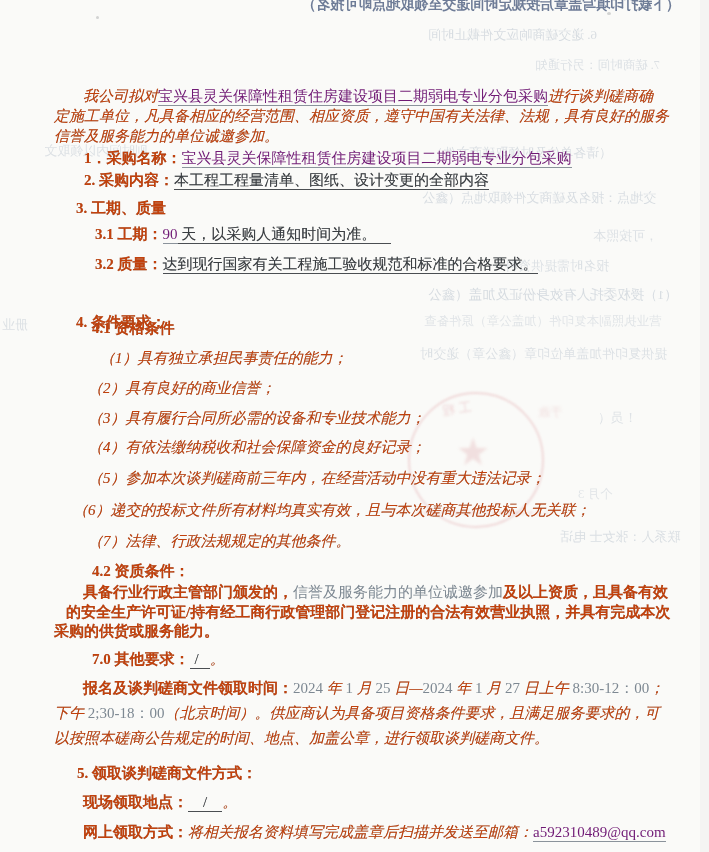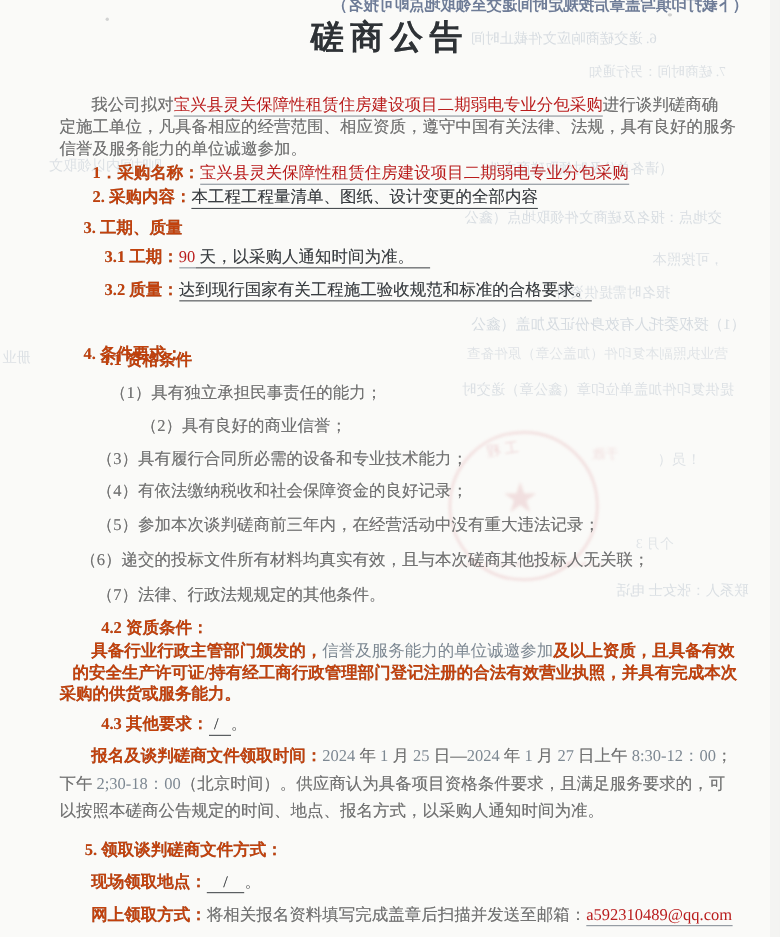--- a/index.html
+++ b/index.html
@@ -10,25 +10,25 @@
   }
   .doc-title{
     position:absolute;top:14px;left:0;width:100%;text-align:center;
     font-size:30px;font-weight:700;letter-spacing:6px;color:#2e3236;
     text-shadow:0 0 .5px rgba(46,50,54,.6);
   }
   .line{
     position:absolute;white-space:nowrap;font-size:15px;line-height:20px;
     color:#393d41;text-shadow:0 0 .4px rgba(57,61,65,.45);
   }
-  .seg-n{color:#737373;}
+  .seg-n{color:#c2410c;font-style:italic;}
   .seg-b{font-weight:700;color:#c2410c;}
   .seg-u{border-bottom:1.2px solid #4a4e52;padding-bottom:1px;}
   .seg-g{color:#7d8892;text-shadow:none;}
-  .seg-gu{color:#b91c1c;border-bottom:1.2px solid #8b939b;padding-bottom:1px;text-shadow:none;}
+  .seg-gu{color:#701a75;border-bottom:1.2px solid #8b939b;padding-bottom:1px;text-shadow:none;}
   .seg-slash{border-bottom:1.2px solid #4a4e52;padding:0 11px 1px 5px;}
   
   .bt{
     position:absolute;white-space:nowrap;transform:scaleX(-1);
     filter:blur(.7px);color:#98a7b8;font-weight:400;
   }
   .bt-strong{color:#47597c;font-weight:700;filter:blur(.45px);}
   
   .stamp-ring{
     position:absolute;left:408px;top:392px;width:132px;height:132px;
@@ -75,48 +75,47 @@
       <div class="bt" style="top: 486px; left: 578px; font-size: 12.5px; opacity: 0.26;">个月 3</div>
       <div class="bt" style="top: 528px; left: 560px; font-size: 13px; opacity: 0.32;">联系人：张女士 电话</div>
     </div>
 
   <div class="stamp-ring"></div>
   <div class="stamp-star">★</div>
   <div class="stamp-frag" style="left:442px;top:400px">工  程</div>
   <div class="stamp-smudge" style="left:538px;top:404px">于政</div>
   <div class="stamp-arc" style="left:414px;top:509px">GONGCHENGZHUANYONG</div>
 
-  <div class="doc-title">磋商公告</div>
 
   <div>
       <div class="line" style="top: 86px; left: 83px;"><span class="seg-n">我公司拟对</span><span class="seg-gu">宝兴县灵关保障性租赁住房建设项目二期弱电专业分包采购</span><span class="seg-n">进行谈判磋商确</span></div>
       <div class="line" style="top: 106px; left: 54px;"><span class="seg-n">定施工单位，凡具备相应的经营范围、相应资质，遵守中国有关法律、法规，具有良好的服务</span></div>
       <div class="line" style="top: 126px; left: 54px;"><span class="seg-n">信誉及服务能力的单位诚邀参加。</span></div>
       <div class="line" style="top: 148px; left: 84px;"><span class="seg-b">1．采购名称：</span><span class="seg-gu">宝兴县灵关保障性租赁住房建设项目二期弱电专业分包采购</span></div>
       <div class="line" style="top: 170px; left: 84px;"><span class="seg-b">2. 采购内容：</span><span class="seg-u">本工程工程量清单、图纸、设计变更的全部内容</span></div>
       <div class="line" style="top: 198px; left: 76px;"><span class="seg-b">3. 工期、质量</span></div>
       <div class="line" style="top: 224px; left: 95px;"><span class="seg-b">3.1 工期：</span><span class="seg-gu">90</span><span class="seg-u"> 天，以采购人通知时间为准。　</span></div>
       <div class="line" style="top: 254px; left: 95px;"><span class="seg-b">3.2 质量：</span><span class="seg-u">达到现行国家有关工程施工验收规范和标准的合格要求。</span></div>
       <div class="line" style="top: 282px; left: 76px; margin-top: 30px;"><span class="seg-b">4. 条件要求：</span></div>
       <div class="line" style="top: 318px; left: 92px;"><span class="seg-b">4.1 资格条件</span></div>
       <div class="line" style="top: 348px; left: 88px; margin-left: 12px;"><span class="seg-n">（1）具有独立承担民事责任的能力；</span></div>
-      <div class="line" style="top: 378px; left: 88px; margin-left: 40px;"><span class="seg-n">（2）具有良好的商业信誉；</span></div>
+      <div class="line" style="top: 378px; left: 88px;"><span class="seg-n">（2）具有良好的商业信誉；</span></div>
       <div class="line" style="top: 408px; left: 88px;"><span class="seg-n">（3）具有履行合同所必需的设备和专业技术能力；</span></div>
       <div class="line" style="top: 437px; left: 88px;"><span class="seg-n">（4）有依法缴纳税收和社会保障资金的良好记录；</span></div>
       <div class="line" style="top: 468px; left: 88px;"><span class="seg-n">（5）参加本次谈判磋商前三年内，在经营活动中没有重大违法记录；</span></div>
       <div class="line" style="top: 500px; left: 73px;"><span class="seg-n">（6）递交的投标文件所有材料均真实有效，且与本次磋商其他投标人无关联；</span></div>
       <div class="line" style="top: 531px; left: 88px;"><span class="seg-n">（7）法律、行政法规规定的其他条件。</span></div>
       <div class="line" style="top: 561px; left: 92px;"><span class="seg-b">4.2 资质条件：</span></div>
       <div class="line" style="top: 582px; left: 83px;"><span class="seg-b">具备行业行政主管部门颁发的，</span><span class="seg-g">信誉及服务能力的单位诚邀参加</span><span class="seg-b">及以上资质，且具备有效</span></div>
       <div class="line" style="top: 602px; left: 54px; margin-left: 12px;"><span class="seg-b">的安全生产许可证/持有经工商行政管理部门登记注册的合法有效营业执照，并具有完成本次</span></div>
       <div class="line" style="top: 621px; left: 54px;"><span class="seg-b">采购的供货或服务能力。</span></div>
-      <div class="line" style="top: 649px; left: 92px;"><span class="seg-b">4.3 其他要求：</span><span class="seg-slash">/</span><span class="seg-n">。</span></div>
+      <div class="line" style="top: 649px; left: 92px;"><span class="seg-b">7.0 其他要求：</span><span class="seg-slash">/</span><span class="seg-n">。</span></div>
       <div class="line" style="top: 678px; left: 83px;"><span class="seg-b">报名及谈判磋商文件领取时间：</span><span class="seg-g">2024</span><span class="seg-n"> 年 </span><span class="seg-g">1</span><span class="seg-n"> 月 </span><span class="seg-g">25</span><span class="seg-n"> 日—</span><span class="seg-g">2024</span><span class="seg-n"> 年 </span><span class="seg-g">1</span><span class="seg-n"> 月 </span><span class="seg-g">27</span><span class="seg-n"> 日上午 </span><span class="seg-g">8:30-12：00</span><span class="seg-n">；</span></div>
       <div class="line" style="top: 703px; left: 54px;"><span class="seg-n">下午 </span><span class="seg-g">2;30-18：00</span><span class="seg-n">（北京时间）。供应商认为具备项目资格条件要求，且满足服务要求的，可</span></div>
-      <div class="line" style="top: 728px; left: 54px;"><span class="seg-n">以按照本磋商公告规定的时间、地点、报名方式，以采购人通知时间为准。</span></div>
+      <div class="line" style="top: 728px; left: 54px;"><span class="seg-n">以按照本磋商公告规定的时间、地点、加盖公章，进行领取谈判磋商文件。</span></div>
       <div class="line" style="top: 763px; left: 77px;"><span class="seg-b">5.  领取谈判磋商文件方式：</span></div>
       <div class="line" style="top: 792px; left: 83px;"><span class="seg-b">现场领取地点：</span><span class="seg-u">　/　</span><span class="seg-n">。</span></div>
       <div class="line" style="top: 822px; left: 83px;"><span class="seg-b">网上领取方式：</span><span class="seg-n">将相关报名资料填写完成盖章后扫描并发送至邮箱：</span><span class="seg-gu">a592310489@qq.com</span></div>
     </div>
 
   <div class="edge-shade"></div>
   <div class="speck" style="left:96px;top:16px;width:3px;height:3px"></div>
   <div class="speck" style="left:607px;top:12px;width:4px;height:3px"></div>
   <div class="speck" style="left:843px;top:0;width:0;height:0"></div>
 

